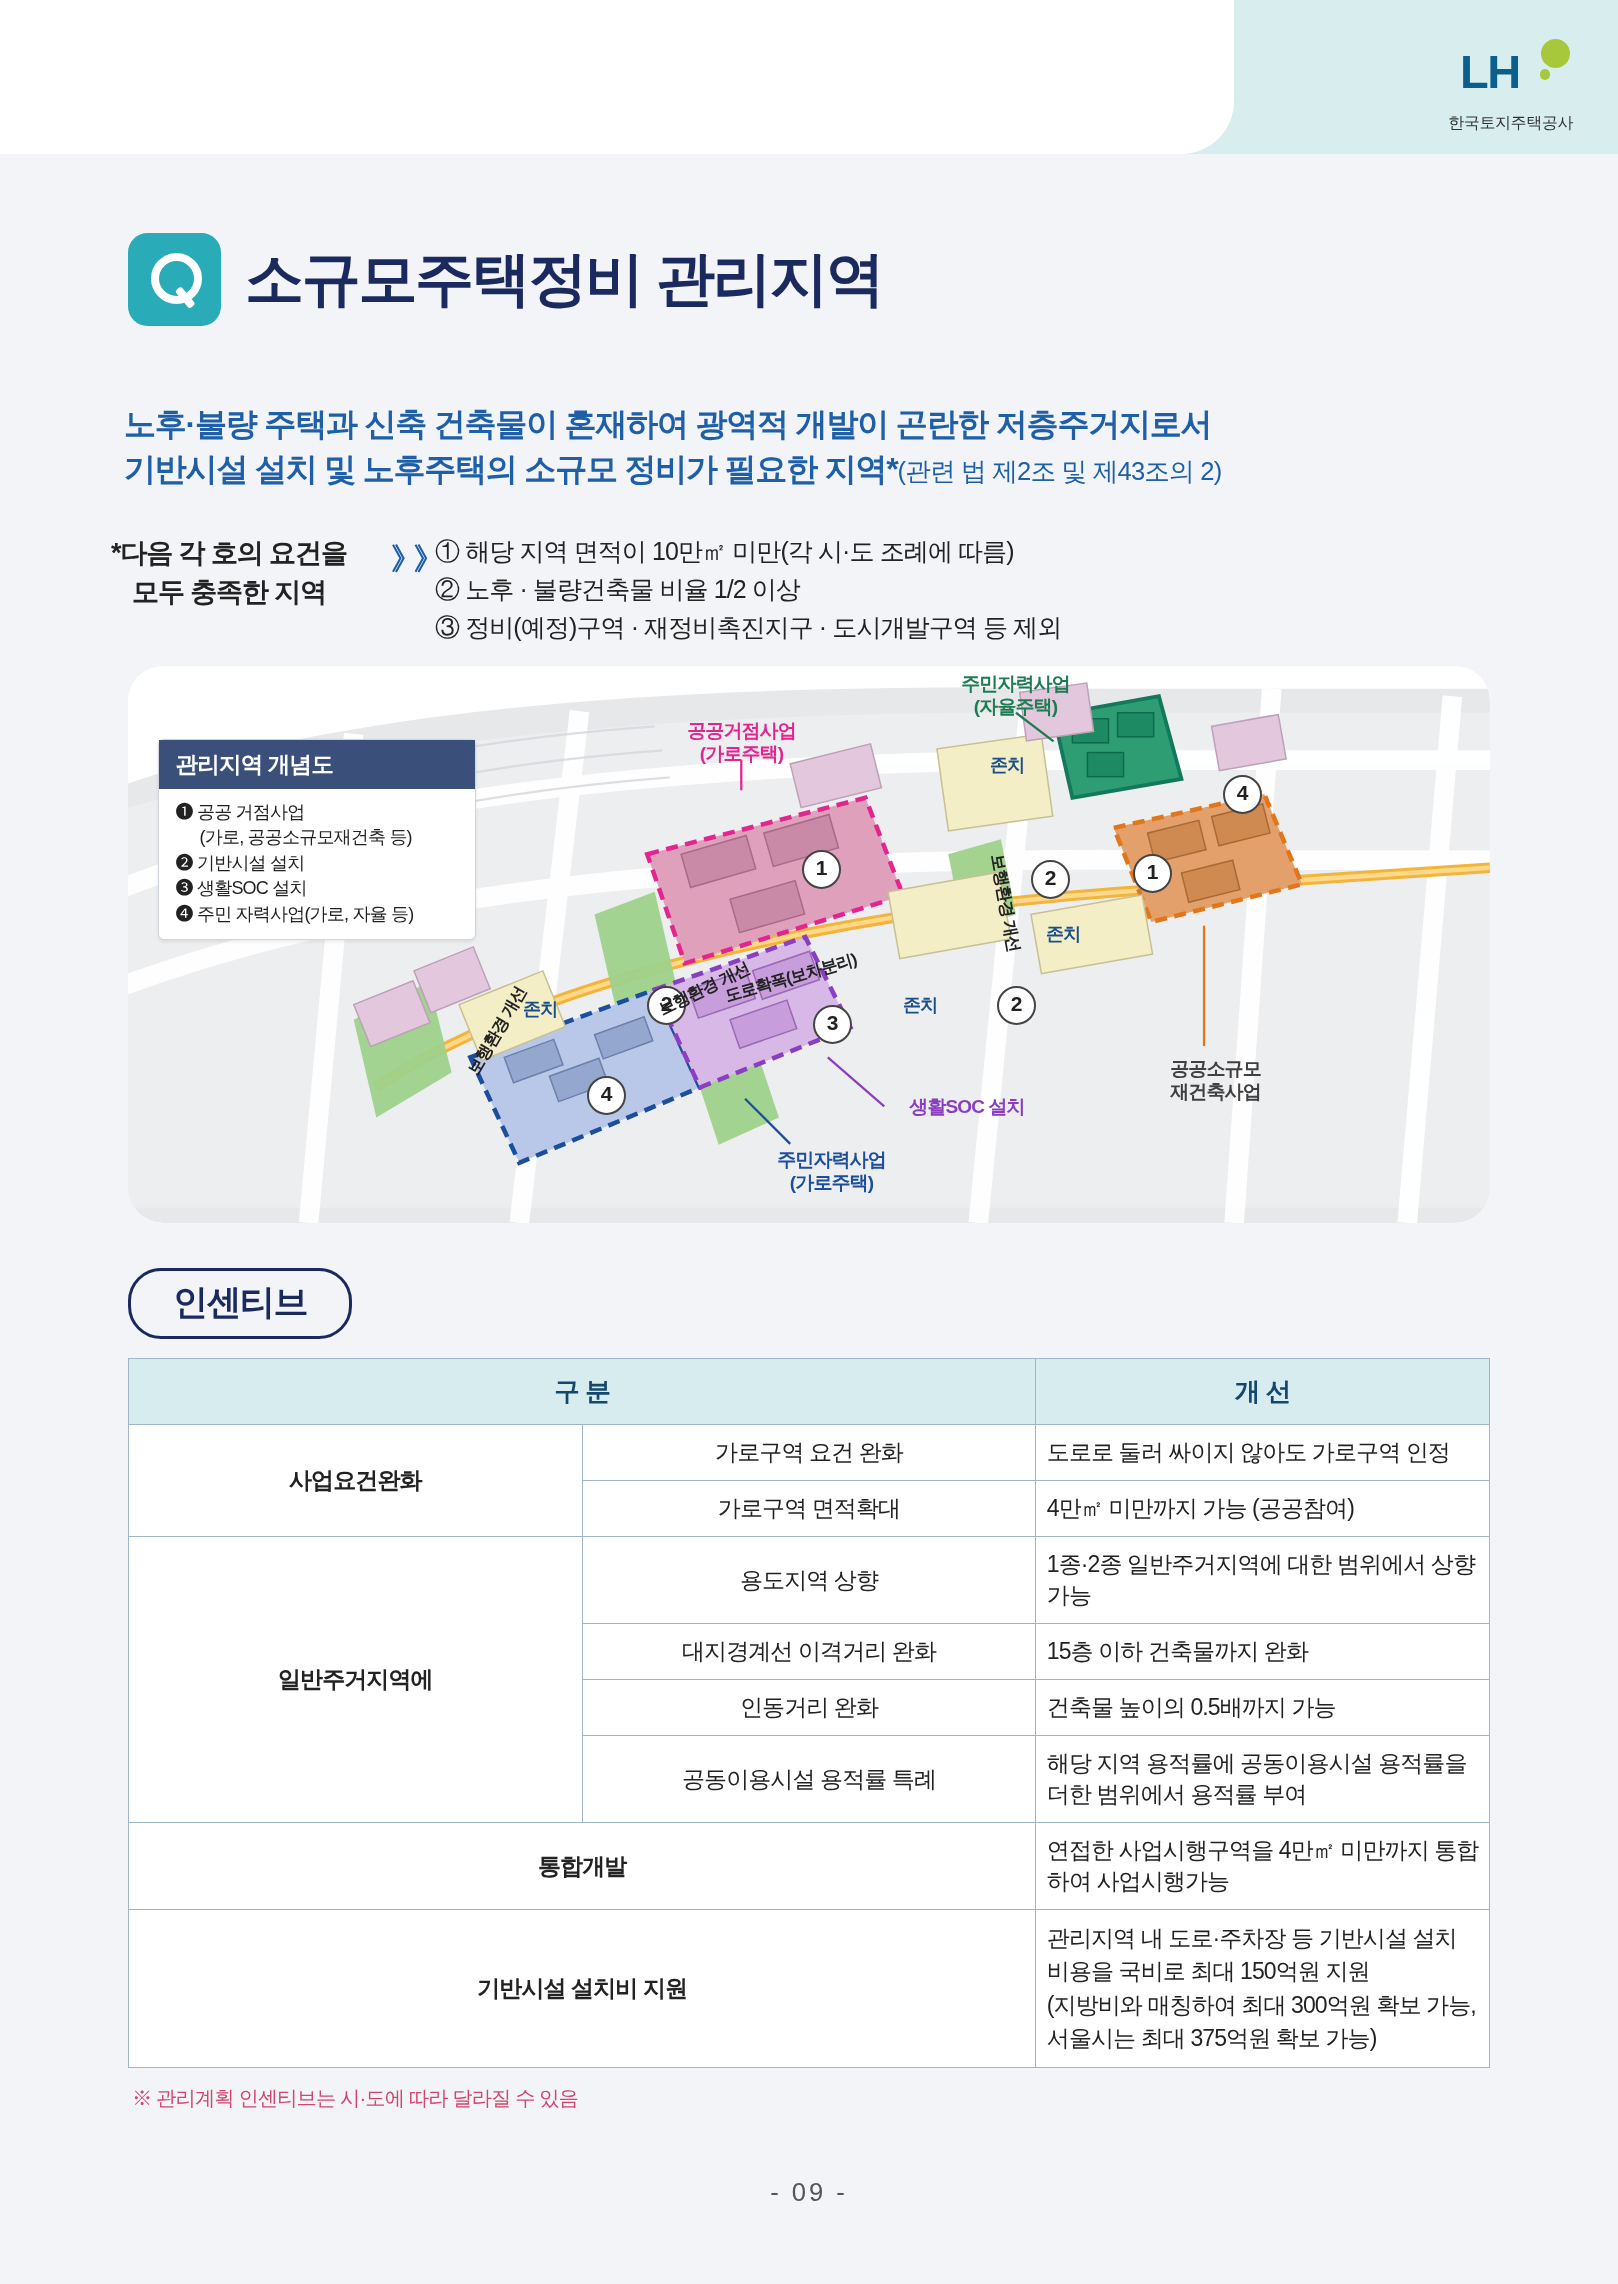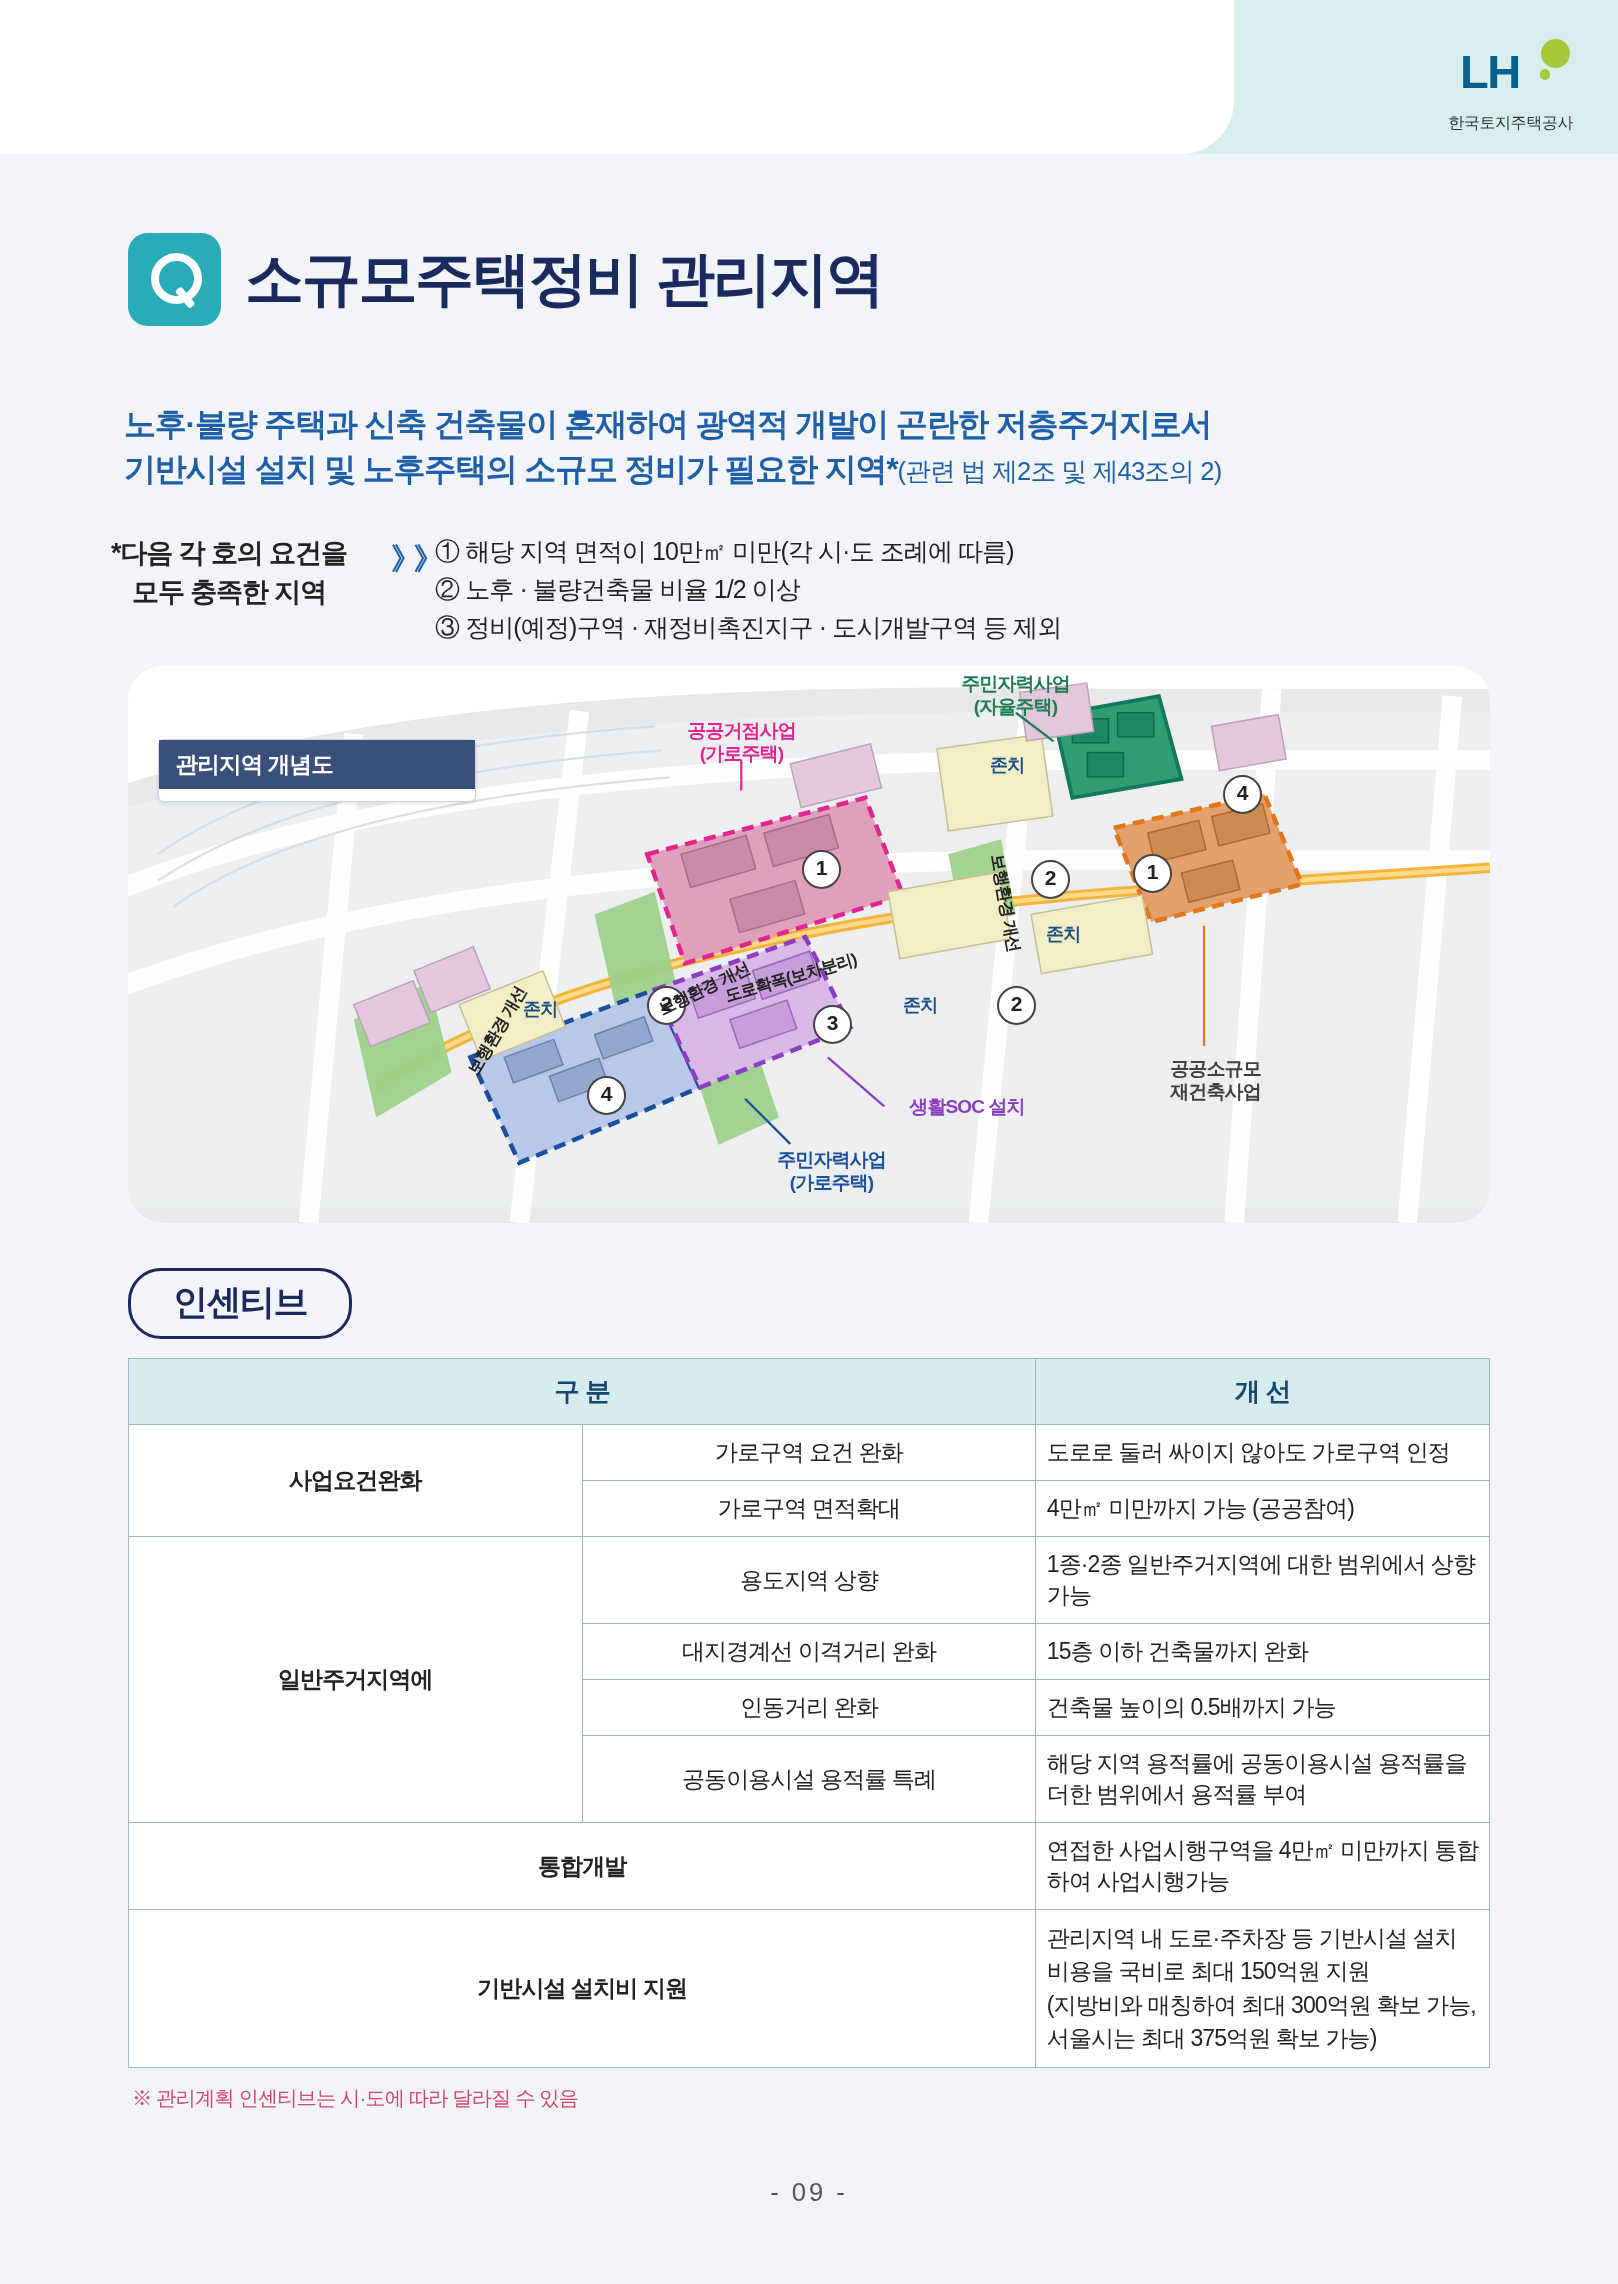--- a/index.html
+++ b/index.html
@@ -441,20 +441,27 @@
           <rect x="380" y="405" width="85" height="60" fill="#e3c8dd" stroke="#bda1b8" stroke-width="2" transform="rotate(-22 380 405)"></rect>
           <rect x="300" y="450" width="85" height="60" fill="#e3c8dd" stroke="#bda1b8" stroke-width="2" transform="rotate(-22 300 450)"></rect>
           <rect x="1440" y="80" width="90" height="60" fill="#e3c8dd" stroke="#bda1b8" stroke-width="2" transform="rotate(-10 1440 80)"></rect>
           <rect x="880" y="130" width="110" height="60" fill="#e3c8dd" stroke="#bda1b8" stroke-width="2" transform="rotate(-14 880 130)"></rect>
         </g>
       </g>
     </svg>
 
     <div class="legend-box">
       <div class="legend-title">관리지역 개념도</div>
+      <div class="legend-list">
+        <div>❶ 공공 거점사업</div>
+        <div class="sub">(가로, 공공소규모재건축 등)</div>
+        <div>❷ 기반시설 설치</div>
+        <div>❸ 생활SOC 설치</div>
+        <div>❹ 주민 자력사업(가로, 자율 등)</div>
+      </div>
     </div>
 
     <div class="map-label" style="left:527px; top:53px; width:173px; color:#e3258f;">
       <div>공공거점사업</div>
       <div>(가로주택)</div>
     </div>
     <div class="map-label" style="left:801px; top:6px; width:173px; color:#1d7c52;">
       <div>주민자력사업</div>
       <div>(자율주택)</div>
     </div>

